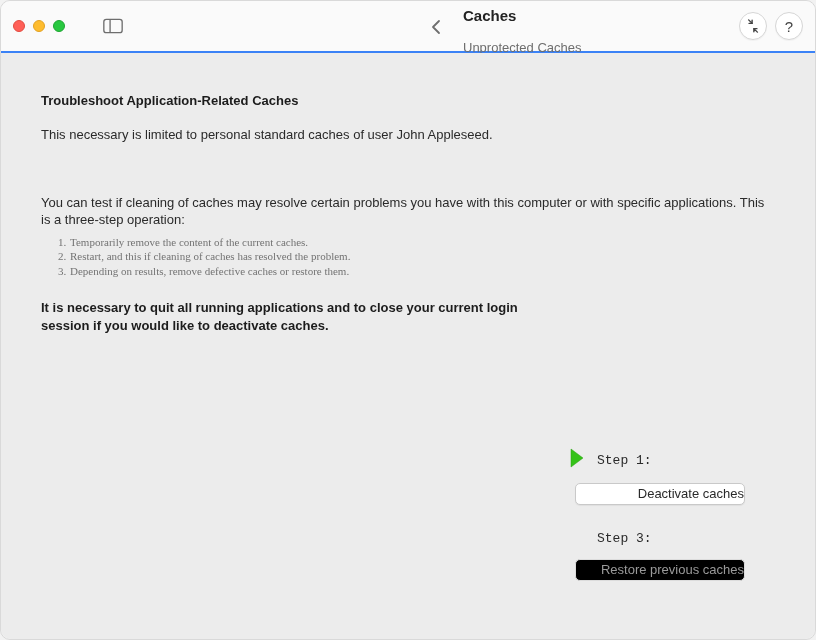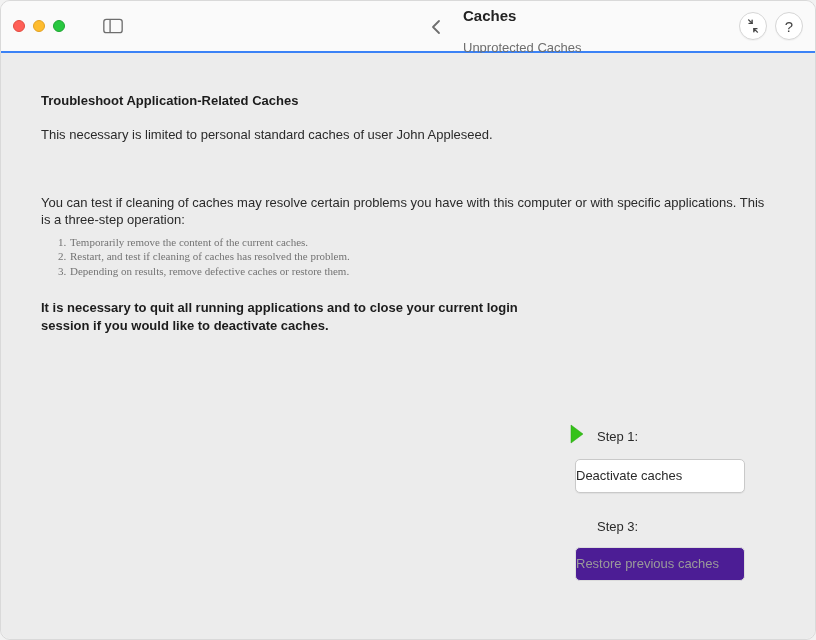--- a/index.html
+++ b/index.html
@@ -32,25 +32,25 @@
     .heading { font-size: 13px; font-weight: 700; color: #1c1c1c; margin-bottom: 18px; }
     .para { font-size: 13px; color: #2a2a2a; line-height: 1.35; }
     .gap { height: 50px; }
     ol.steps { margin: 6px 0 4px 28px; padding: 0; }
     ol.steps li { font-size: 11px; color: #737373; line-height: 1.35; padding-left: 1px; font-family: Liberation Serif, serif; }
     .bold-note { font-size: 13px; font-weight: 700; color: #1c1c1c; line-height: 1.35; max-width: 480px; margin-top: 20px; }
 
     .actions { position: absolute; right: 40px; bottom: 48px; width: 200px; }
     .step-row { display: flex; align-items: center; height: 22px; margin-bottom: 10px; position: relative; }
     .step-row.with-arrow { margin-bottom: 12px; }
-    .step-label { font-size: 13px; color: #2a2a2a; position: absolute; left: 22px; }
+    .step-label { font-size: 13px; color: #2a2a2a; position: absolute; left: 22px; font-family: Liberation Mono, monospace; }
     .arrow-mark { position: absolute; left: -6px; }
     .arrow-mark svg { width: 16px; height: 20px; }
-    .mac-btn { display: block; width: 170px; height: 34px; border-radius: 5px; background: #fff; border: 0.5px solid #c9c9c9; font-size: 13px; color: #2a2a2a; text-align: left; line-height: 20px; box-shadow: 0 1px 1px rgba(0,0,0,0.06); cursor: pointer; margin-bottom: 10px; }
-    .mac-btn.disabled { background: #4c1d95; color: #9a9a9a; border-color: #dcdcdc; box-shadow: none; cursor: default; }
+    .mac-btn { display: block; width: 170px; height: 22px; border-radius: 5px; background: #fff; border: 0.5px solid #c9c9c9; font-size: 13px; color: #2a2a2a; text-align: right; line-height: 20px; box-shadow: 0 1px 1px rgba(0,0,0,0.06); cursor: pointer; margin-bottom: 10px; }
+    .mac-btn.disabled { background: #000000; color: #9a9a9a; border-color: #dcdcdc; box-shadow: none; cursor: default; }
     .step3block { margin-top: 22px; }
   </style>
 </head>
 <body>
 
 <div class="titlebar">
   <div class="traffic">
     <div class="dot red"></div>
     <div class="dot yellow"></div>
     <div class="dot green"></div>
@@ -85,21 +85,21 @@
   </div>
 </div>
 
 <div class="content">
   <div class="heading">Troubleshoot Application-Related Caches</div>
   <div class="para">This necessary is limited to personal standard caches of user John Appleseed.</div>
   <div class="gap"></div>
   <div class="para">You can test if cleaning of caches may resolve certain problems you have with this computer or with specific applications. This is a three-step operation:</div>
   <ol class="steps">
     <li>Temporarily remove the content of the current caches.</li>
-    <li>Restart, and test if cleaning of caches has resolved the problem.</li>
+    <li>Restart, and this if cleaning of caches has resolved the problem.</li>
     <li>Depending on results, remove defective caches or restore them.</li>
   </ol>
   <div class="bold-note">It is necessary to quit all running applications and to close your current login session if you would like to deactivate caches.</div>
 
   <div class="actions">
     <div class="step-row with-arrow">
       <span class="arrow-mark">
         <svg viewBox="0 0 16 20">
             <polygon points="2,1 14,10 2,19" fill="#34c218" stroke="#2aa012" stroke-width="0.5"></polygon>
           </svg>

